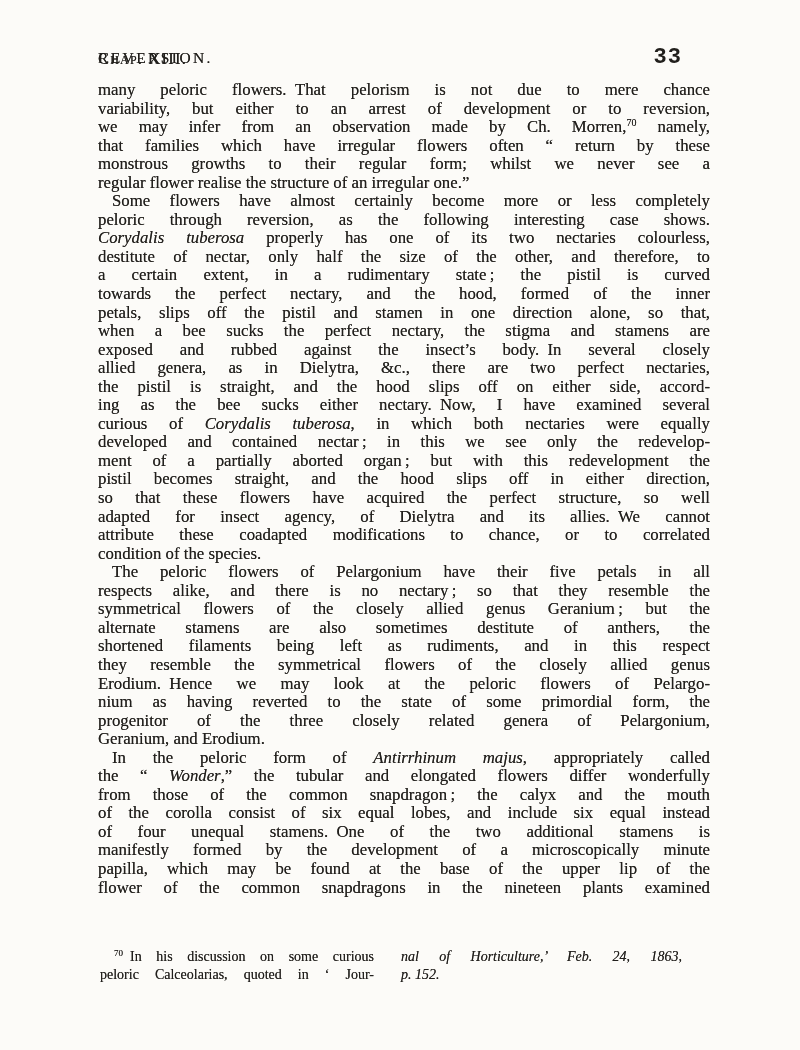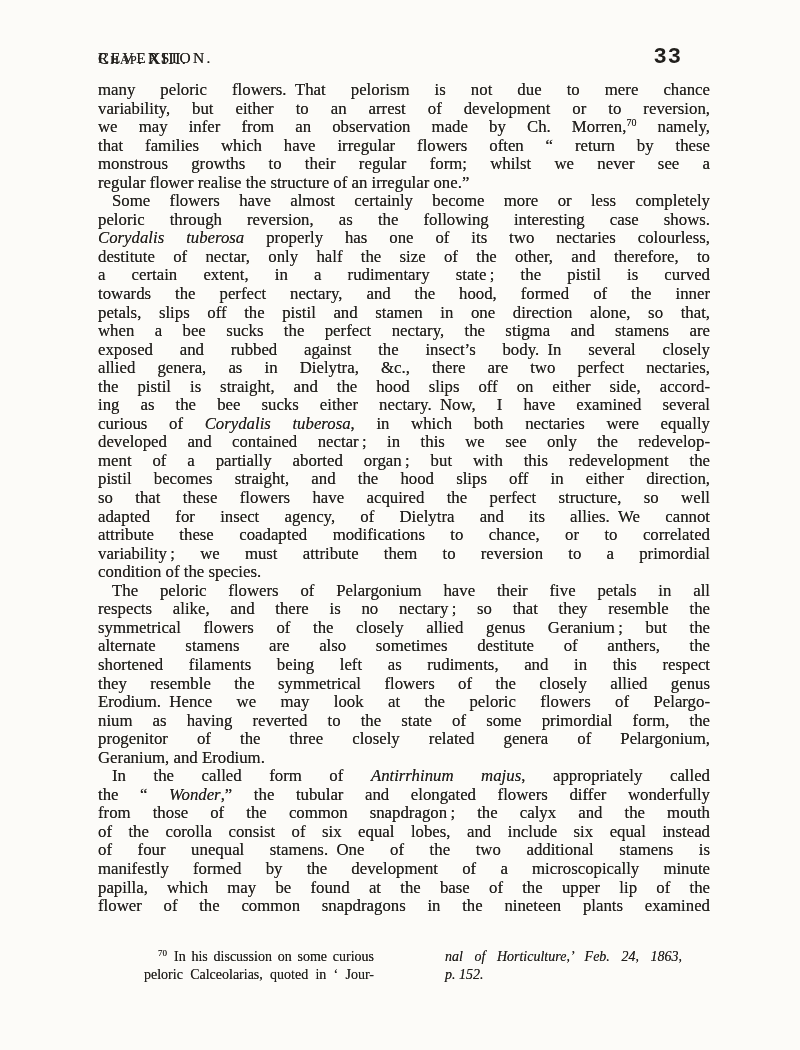--- a/index.html
+++ b/index.html
@@ -48,21 +48,21 @@
 
   
   .footnote {
     position: absolute; left: 100px; top: 948px; width: 592px; height: 60px;
     font-size: 14px;
     text-shadow: 0 0 .35px rgba(33,31,28,.75);
   }
   .fn-col { position: absolute; top: 0; }
   .fn-col-left { left: 0; width: 274px; }
   .fn-col-right { left: 301px; width: 281px; font-style: italic; }
-  .footnote .line { height: 18px; line-height: 18px; margin-left: 44px; }
+  .footnote .line { height: 18px; line-height: 18px; }
   .footnote sup { font-size: 9px; vertical-align: 5px; }
 </style>
 </head>
 <body>
 
 <div class="page">
 
   <div class="running-head">
     <div class="chapter">Chap. XIII.</div>
     <div class="head-title">REVERSION.</div>
@@ -91,37 +91,36 @@
         <div class="line"><span>allied genera, as in Dielytra, &amp;c., there are two perfect nectaries,</span></div>
         <div class="line"><span>the pistil is straight, and the hood slips off on either side, accord-</span></div>
         <div class="line"><span>ing as the bee sucks either nectary. Now, I have examined several</span></div>
         <div class="line"><span>curious of </span><i>Corydalis tuberosa</i><span>, in which both nectaries were equally</span></div>
         <div class="line"><span>developed and contained nectar ; in this we see only the redevelop-</span></div>
         <div class="line"><span>ment of a partially aborted organ ; but with this redevelopment the</span></div>
         <div class="line"><span>pistil becomes straight, and the hood slips off in either direction,</span></div>
         <div class="line"><span>so that these flowers have acquired the perfect structure, so well</span></div>
         <div class="line"><span>adapted for insect agency, of Dielytra and its allies. We cannot</span></div>
         <div class="line"><span>attribute these coadapted modifications to chance, or to correlated</span></div>
-        <div class="line"><span>variability ; we must attribute them to reversion to a primordial</span></div>
         <div class="line short"><span>condition of the species.</span></div>
       </div>
       <div class="para">
         <div class="line indent"><span>The peloric flowers of Pelargonium have their five petals in all</span></div>
         <div class="line"><span>respects alike, and there is no nectary ; so that they resemble the</span></div>
         <div class="line"><span>symmetrical flowers of the closely allied genus Geranium ; but the</span></div>
         <div class="line"><span>alternate stamens are also sometimes destitute of anthers, the</span></div>
         <div class="line"><span>shortened filaments being left as rudiments, and in this respect</span></div>
         <div class="line"><span>they resemble the symmetrical flowers of the closely allied genus</span></div>
         <div class="line"><span>Erodium. Hence we may look at the peloric flowers of Pelargo-</span></div>
         <div class="line"><span>nium as having reverted to the state of some primordial form, the</span></div>
         <div class="line"><span>progenitor of the three closely related genera of Pelargonium,</span></div>
         <div class="line short"><span>Geranium, and Erodium.</span></div>
       </div>
       <div class="para">
-        <div class="line indent"><span>In the called form of </span><i>Antirrhinum majus</i><span>, appropriately called</span></div>
+        <div class="line indent"><span>In the peloric form of </span><i>Antirrhinum majus</i><span>, appropriately called</span></div>
         <div class="line"><span>the “ </span><i>Wonder</i><span>,” the tubular and elongated flowers differ wonderfully</span></div>
         <div class="line"><span>from those of the common snapdragon ; the calyx and the mouth</span></div>
         <div class="line"><span>of the corolla consist of six equal lobes, and include six equal instead</span></div>
         <div class="line"><span>of four unequal stamens. One of the two additional stamens is</span></div>
         <div class="line"><span>manifestly formed by the development of a microscopically minute</span></div>
         <div class="line"><span>papilla, which may be found at the base of the upper lip of the</span></div>
         <div class="line"><span>flower of the common snapdragons in the nineteen plants examined</span></div>
       </div>
     </div>
 

